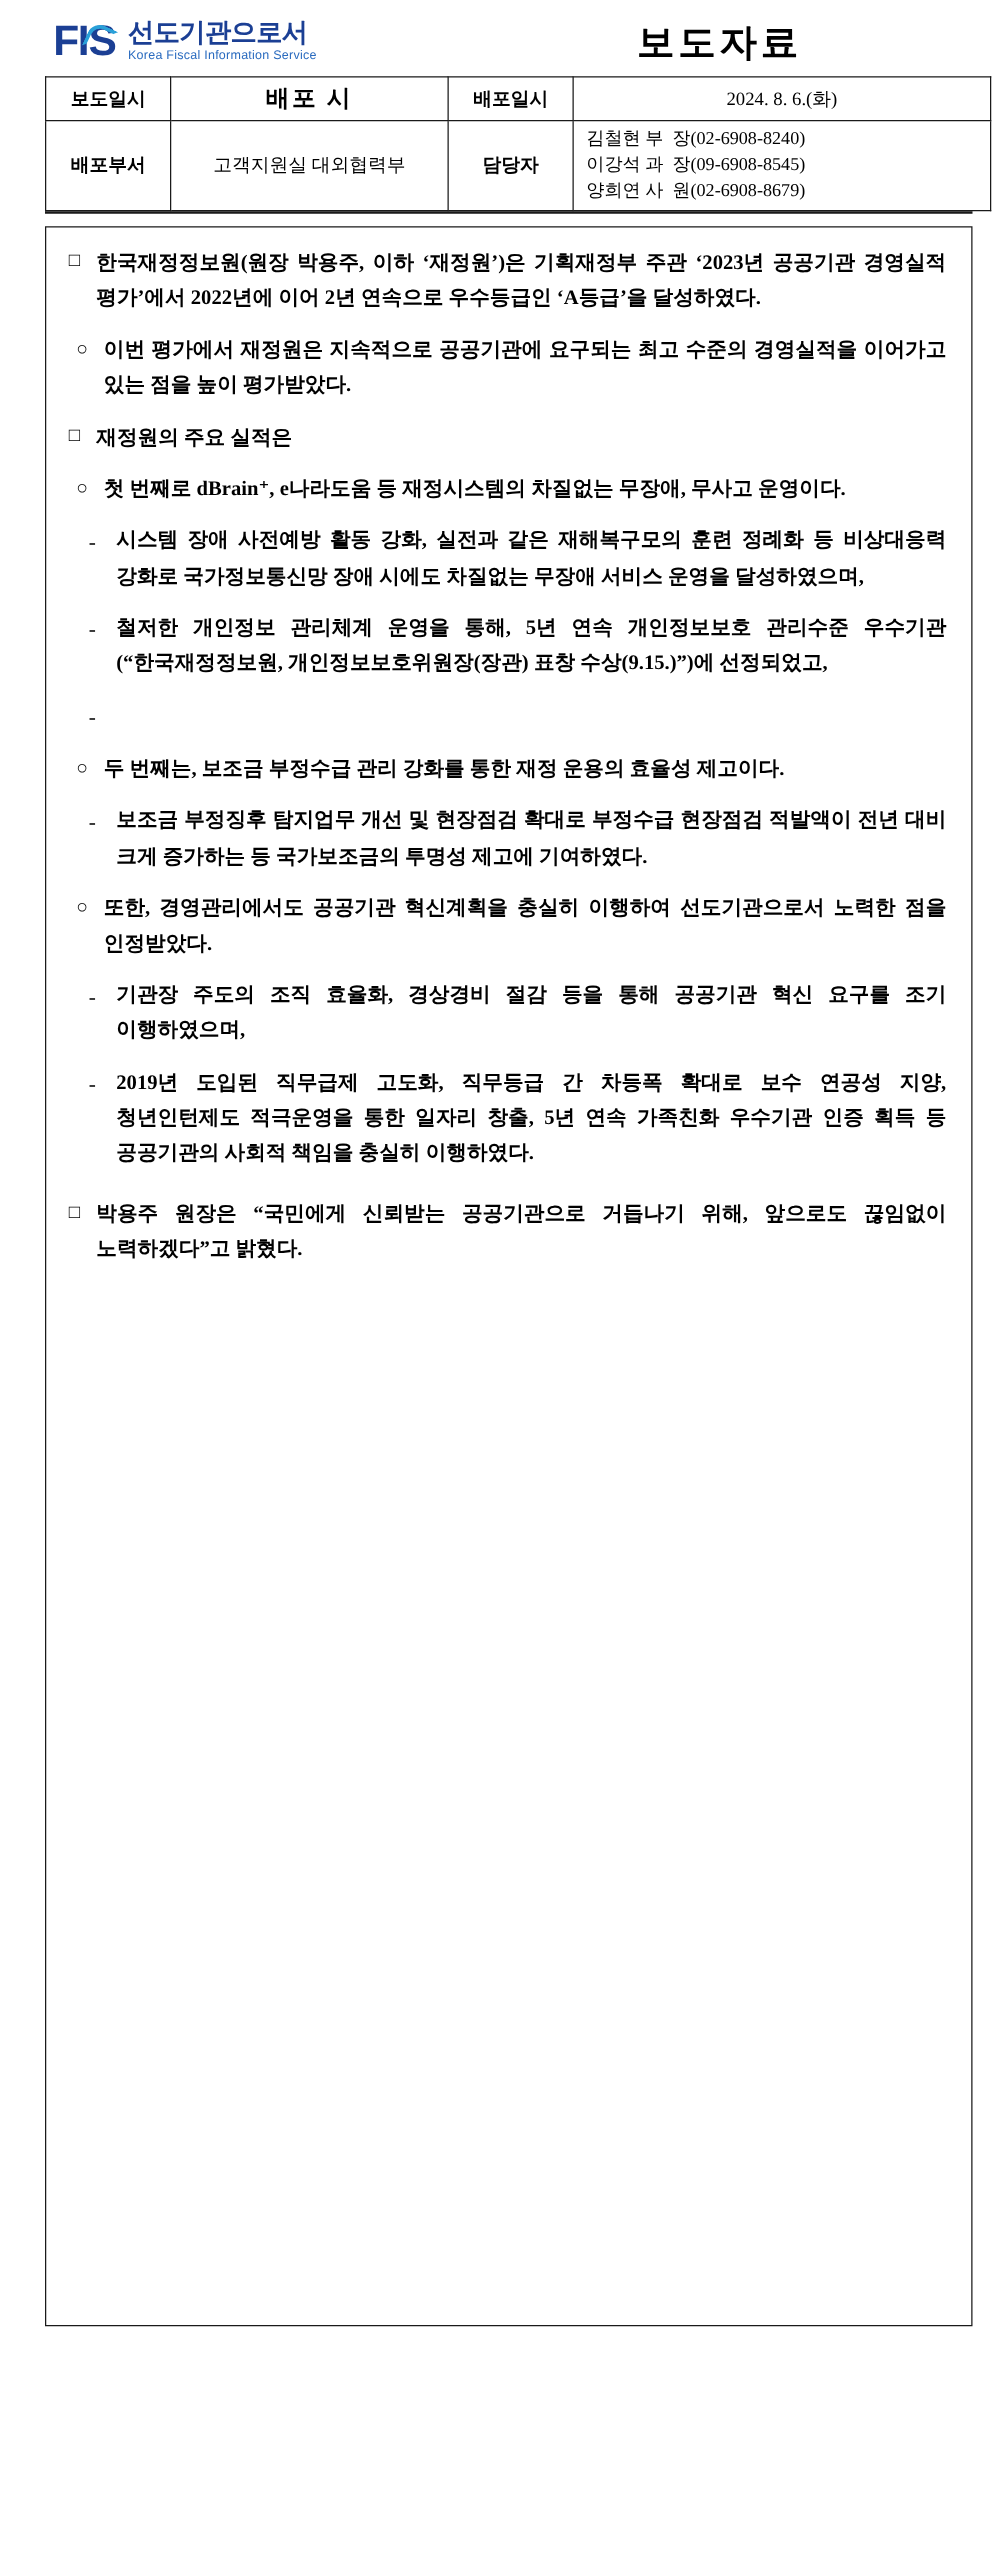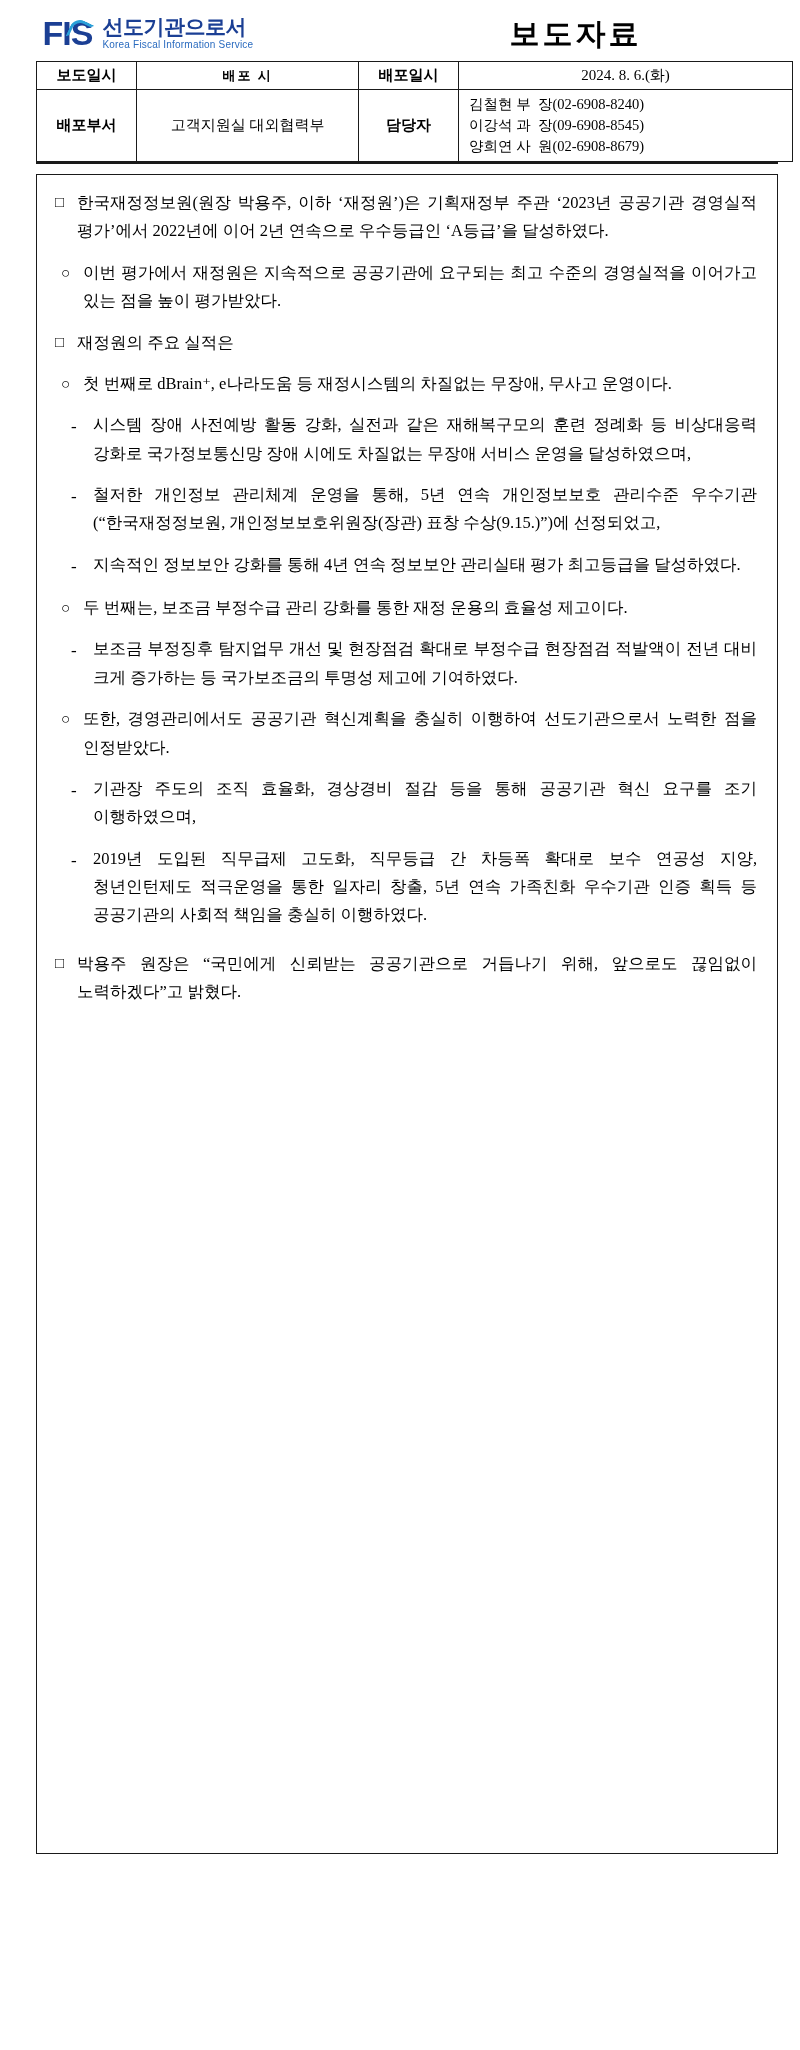--- a/index.html
+++ b/index.html
@@ -97,21 +97,21 @@
     font-size: 15px;
     white-space: nowrap;
   }
   .val-center {
     text-align: center;
     font-size: 15px;
   }
   .val-big {
     text-align: center;
     font-weight: bold;
-    font-size: 13px;
+    font-size: 19px;
     letter-spacing: 2px;
   }
   .contact-cell {
     font-size: 14.5px;
     line-height: 1.45;
     padding-left: 10px !important;
   }
   .contact-line {
     white-space: pre;
     font-family: "Liberation Serif", serif;
@@ -153,20 +153,21 @@
     font-size: 15.5px;
     padding-top: 1px;
   }
   .para .marker.sq { font-size: 15px; }
   .para .marker.dash { font-size: 17px; }
   .para .txt {
     flex: 1 1 auto;
     text-align: justify;
     text-justify: inter-character;
     word-break: keep-all;
+    font-weight: bold;
   }
   .indent-1 { padding-left: 6px; }
   .indent-2 { padding-left: 16px; }
   .gap-top { margin-top: 20px; }
 </style>
 </head>
 <body>
 
 <div class="page">
 
@@ -246,21 +247,20 @@
       <span class="txt">시스템 장애 사전예방 활동 강화, 실전과 같은 재해복구모의 훈련 정례화 등 비상대응력 강화로 국가정보통신망 장애 시에도 차질없는 무장애 서비스 운영을 달성하였으며,</span>
     </div>
 
     <div class="para indent-2">
       <span class="marker dash">-</span>
       <span class="txt">철저한 개인정보 관리체계 운영을 통해, 5년 연속 개인정보보호 관리수준 우수기관 (“한국재정정보원, 개인정보보호위원장(장관) 표창 수상(9.15.)”)에 선정되었고,</span>
     </div>
 
     <div class="para indent-2">
       <span class="marker dash">-</span>
-      <span class="txt">지속적인 정보보안 강화를 통해 4년 연속 정보보안 관리실태 평가 최고등급을 달성하였다.</span>
     </div>
 
     <div class="para indent-1">
       <span class="marker">○</span>
       <span class="txt">두 번째는, 보조금 부정수급 관리 강화를 통한 재정 운용의 효율성 제고이다.</span>
     </div>
 
     <div class="para indent-2">
       <span class="marker dash">-</span>
       <span class="txt">보조금 부정징후 탐지업무 개선 및 현장점검 확대로 부정수급 현장점검 적발액이 전년 대비 크게 증가하는 등 국가보조금의 투명성 제고에 기여하였다.</span>

